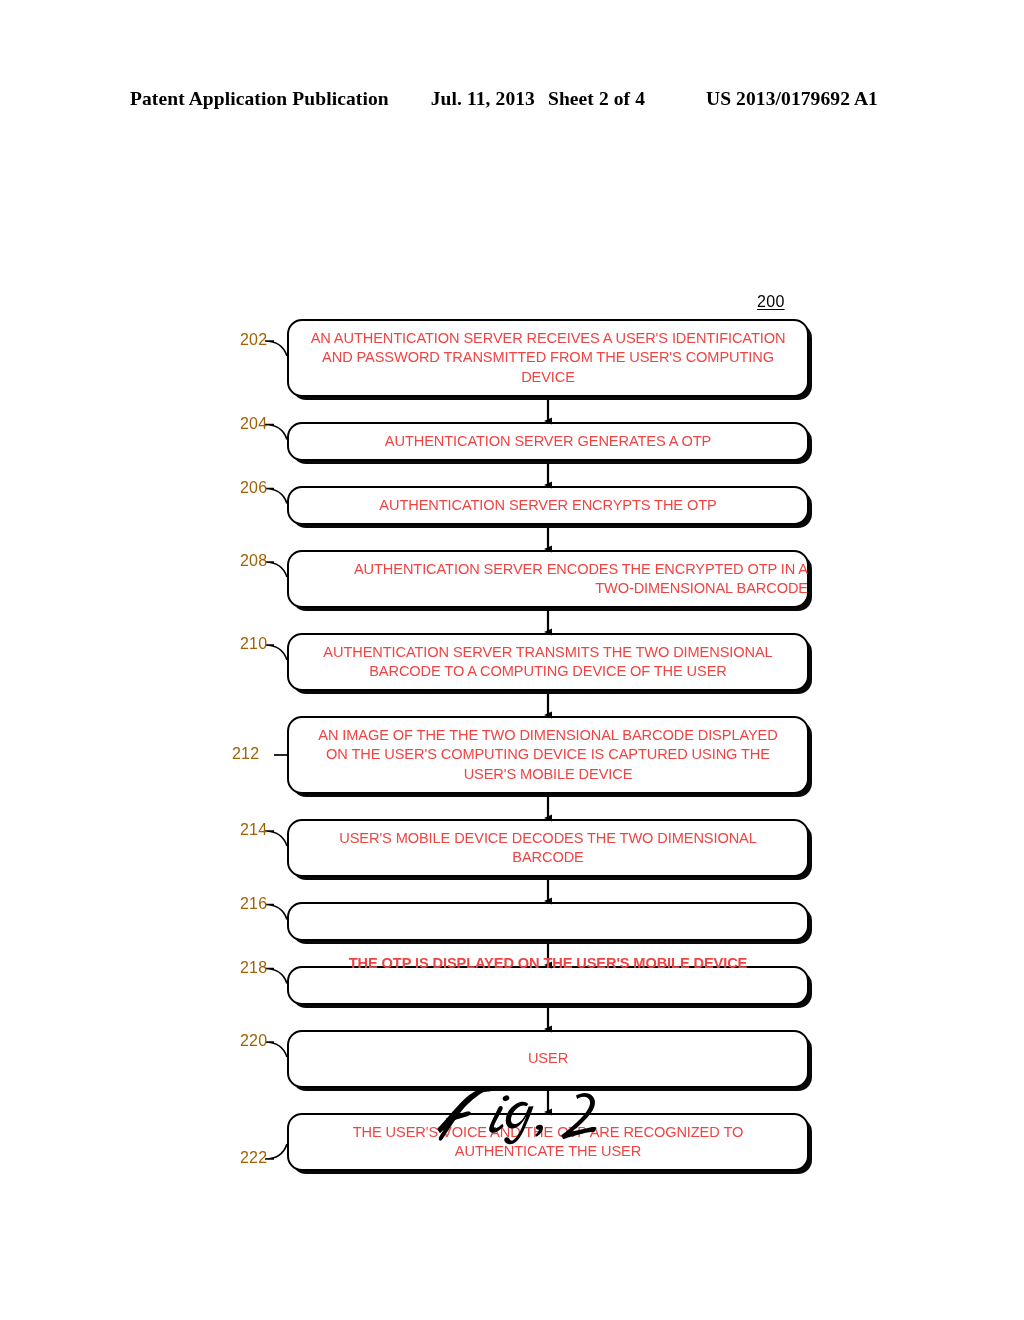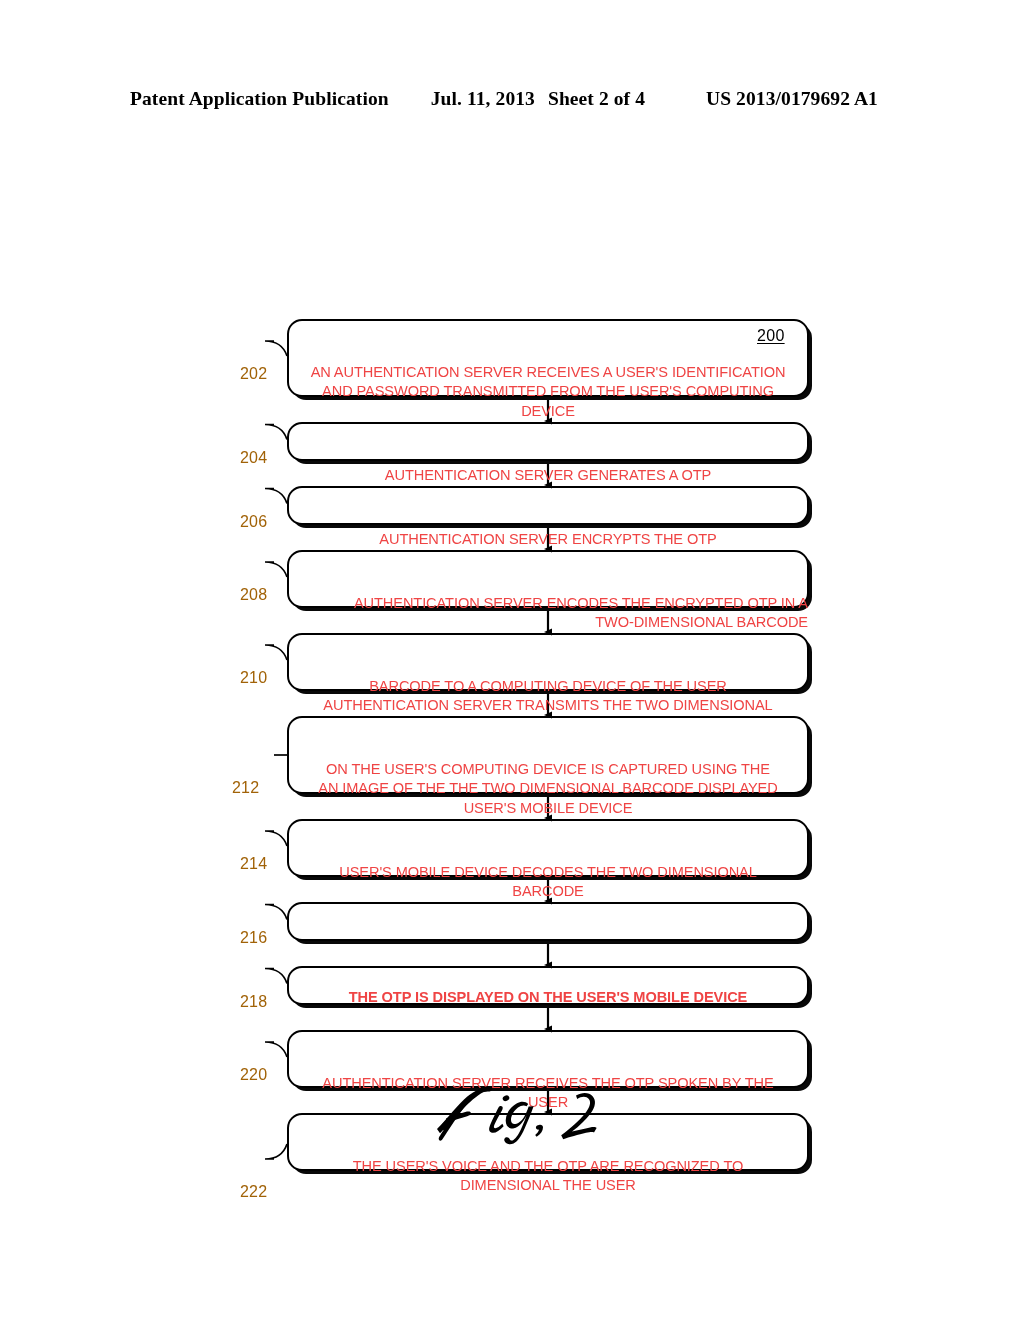--- a/index.html
+++ b/index.html
@@ -56,21 +56,20 @@
   }
 
   
   #text-layer {
     position: absolute;
     left: 0;
     top: 0;
     width: 1024px;
     height: 1284px;
     pointer-events: none;
-    margin-top: 34px;
   }
 
   .step-text {
     position: absolute;
     box-sizing: border-box;
     display: flex;
     flex-direction: column;
     align-items: center;
     justify-content: center;
     text-align: center;
@@ -200,48 +199,47 @@
       <div class="step-text" style="left: 288px; top: 487px; width: 520px; height: 37px;">
         <span>AUTHENTICATION SERVER ENCRYPTS THE OTP</span>
       </div>
       <div class="ref-num" style="left: 240px; top: 552px;">208</div>
       <div class="step-text" style="left: 288px; top: 551px; width: 520px; height: 56px; align-items: flex-end;">
         <span>AUTHENTICATION SERVER ENCODES THE ENCRYPTED OTP IN A</span>
         <span>TWO-DIMENSIONAL BARCODE</span>
       </div>
       <div class="ref-num" style="left: 240px; top: 635px;">210</div>
       <div class="step-text" style="left: 288px; top: 634px; width: 520px; height: 56px;">
+        <span>AUTHENTICATION SERVER TRANSMITS THE TWO DIMENSIONAL</span>
         <span>BARCODE TO A COMPUTING DEVICE OF THE USER</span>
-        <span>AUTHENTICATION SERVER TRANSMITS THE TWO DIMENSIONAL</span>
       </div>
       <div class="ref-num" style="left: 232px; top: 745px;">212</div>
       <div class="step-text" style="left: 288px; top: 717px; width: 520px; height: 76px;">
+        <span>AN IMAGE OF THE THE TWO DIMENSIONAL BARCODE DISPLAYED</span>
         <span>ON THE USER'S COMPUTING DEVICE IS CAPTURED USING THE</span>
-        <span>AN IMAGE OF THE THE TWO DIMENSIONAL BARCODE DISPLAYED</span>
         <span>USER'S MOBILE DEVICE</span>
       </div>
       <div class="ref-num" style="left: 240px; top: 821px;">214</div>
       <div class="step-text" style="left: 288px; top: 820px; width: 520px; height: 56px;">
         <span>USER'S MOBILE DEVICE DECODES THE TWO DIMENSIONAL</span>
         <span>BARCODE</span>
       </div>
       <div class="ref-num" style="left: 240px; top: 894.5px;">216</div>
       <div class="ref-num" style="left: 240px; top: 958.5px;">218</div>
       <div class="step-text" style="left: 288px; top: 945px; width: 520px; height: 37px; font-weight: bold;">
         <span>THE OTP IS DISPLAYED ON THE USER'S MOBILE DEVICE</span>
       </div>
       <div class="ref-num" style="left: 240px; top: 1032px;">220</div>
       <div class="step-text" style="left: 288px; top: 1031px; width: 520px; height: 56px;">
-        <span>AUTHENTICATION SERVER RECEIVES THE OTP SPOKEN BY THE</span>
         <span>USER</span>
       </div>
       <div class="ref-num" style="left: 240px; top: 1149px;">222</div>
       <div class="step-text" style="left: 288px; top: 1114px; width: 520px; height: 56px;">
         <span>THE USER'S VOICE AND THE OTP ARE RECOGNIZED TO</span>
-        <span>DIMENSIONAL THE USER</span>
+        <span>AUTHENTICATE THE USER</span>
       </div>
     </div>
 
   <div id="fig-caption">
     <svg viewBox="0 0 200 62" xmlns="http://www.w3.org/2000/svg" aria-label="Fig. 2">
       <title id="fig-caption-title">Fig. 2</title>
       <g fill="#000" stroke="none">
 
         <path d="M8,46.5 C14,40 24,27 34,17.5 C42,10 50,5.5 58,5.0
                  C60.6,4.85 62.2,5.6 62.2,7.0 C62.2,8.6 60.3,9.6 57.6,9.6

